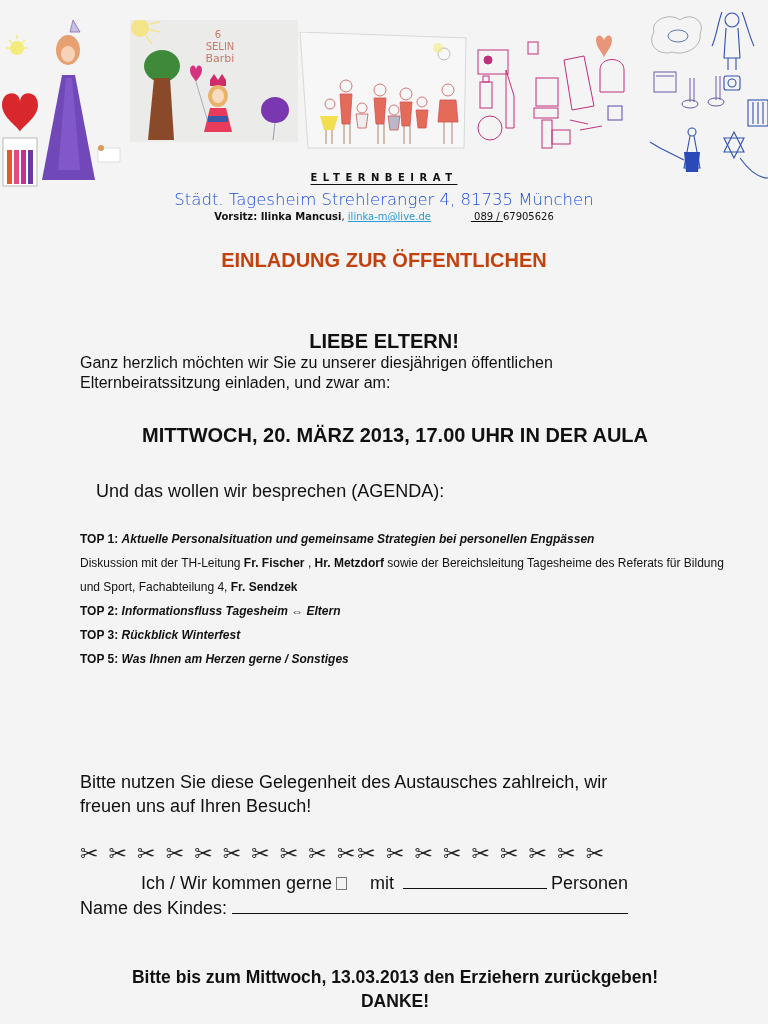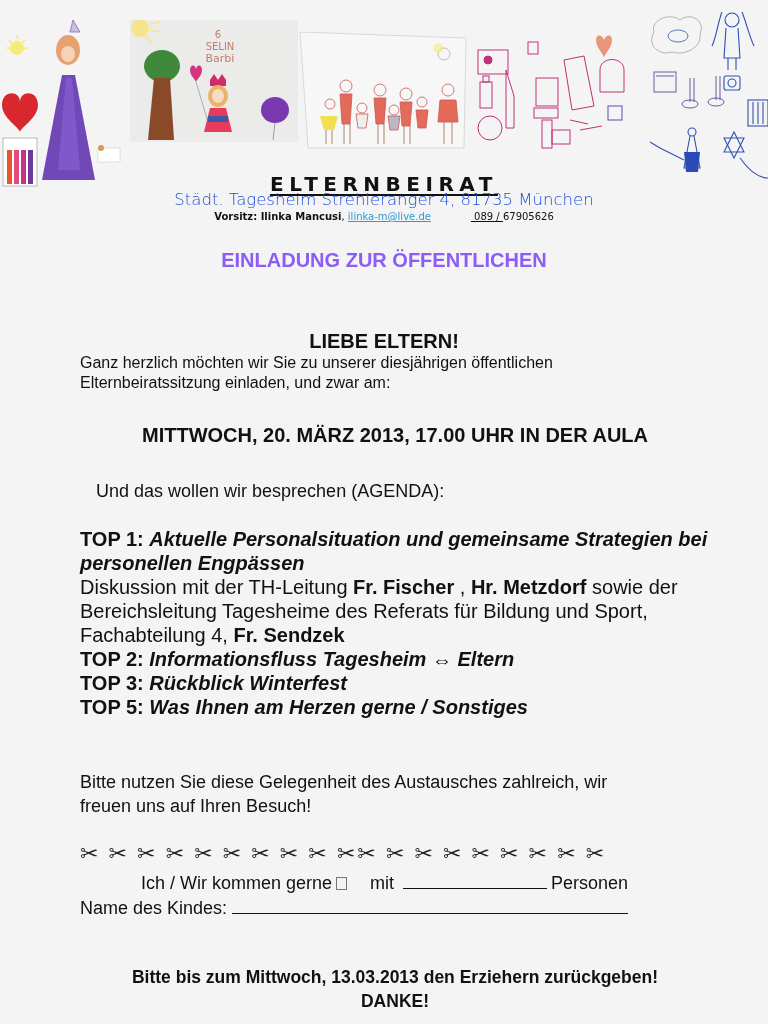--- a/index.html
+++ b/index.html
@@ -8,36 +8,36 @@
       background: #f4f4f4;
       font-family: "Liberation Sans", sans-serif;
       color: #111;
       position: relative;
     }
     .drawings { position: absolute; left: 0; top: 0; width: 768px; height: 200px; }
     .drawing { position: absolute; }
     .header { position: absolute; left: 0; width: 768px; text-align: center; }
     .org-name {
       top: 172px; font-family: "DejaVu Sans", sans-serif; font-weight: bold;
-      font-size: 20px; letter-spacing: 5.5px; text-decoration: underline;
+      font-size: 10px; letter-spacing: 5.5px; text-decoration: underline;
       text-underline-offset: 3px; color: #111;
     }
     .address { top: 190px; font-family: "DejaVu Sans", sans-serif; font-size: 16.5px; color: #1d4ed8; font-weight: 300; }
     .chair { top: 211px; font-family: "DejaVu Sans", sans-serif; font-size: 10px; color: #111; }
     .chair b { font-weight: bold; }
     .chair .email { color: #2a9bd3; text-decoration: underline; }
     .chair .phone { text-decoration: underline; margin-left: 40px; }
     .title {
-      top: 247px; font-weight: bold; font-size: 20px; line-height: 26px; color: #8b5cf6;
+      top: 247px; font-weight: bold; font-size: 20px; line-height: 26px; color: #c2410c;
     }
     .greeting { top: 330px; font-weight: bold; font-size: 20px; }
     .block { position: absolute; left: 80px; font-size: 16px; line-height: 20px; color: #111; }
     .date-line { position: absolute; left: 0; width: 790px; text-align: center; top: 424px; font-weight: bold; font-size: 20px; }
     .agenda-intro { top: 480px; font-size: 18px; line-height: 22px; margin-left: 16px; }
-    .agenda { top: 527px; font-size: 20px; line-height: 24px; width: 650px; }
+    .agenda { top: 527px; font-size: 12px; line-height: 24px; width: 650px; }
     .agenda .top-label { font-weight: bold; }
     .agenda .top-title { font-weight: bold; font-style: italic; }
     .agenda b { font-weight: bold; }
     .closing { top: 770px; font-size: 18px; line-height: 24px; }
     .scissors { top: 842px; font-size: 22px; line-height: 24px; letter-spacing: 2px; color: #222; }
     .form { top: 870px; font-size: 18px; line-height: 24px; text-align: right; }
     .form .line { display: inline-block; border-bottom: 1.5px solid #111; height: 18px; vertical-align: baseline; }
     .checkbox { display: inline-block; width: 9px; height: 11px; border: 1px solid #777; margin: 0 6px 0 4px; vertical-align: -1px; }
     .return-note { position: absolute; left: 0; width: 790px; text-align: center; top: 965px; font-weight: bold; font-size: 17.5px; line-height: 24px; }
   </style>

